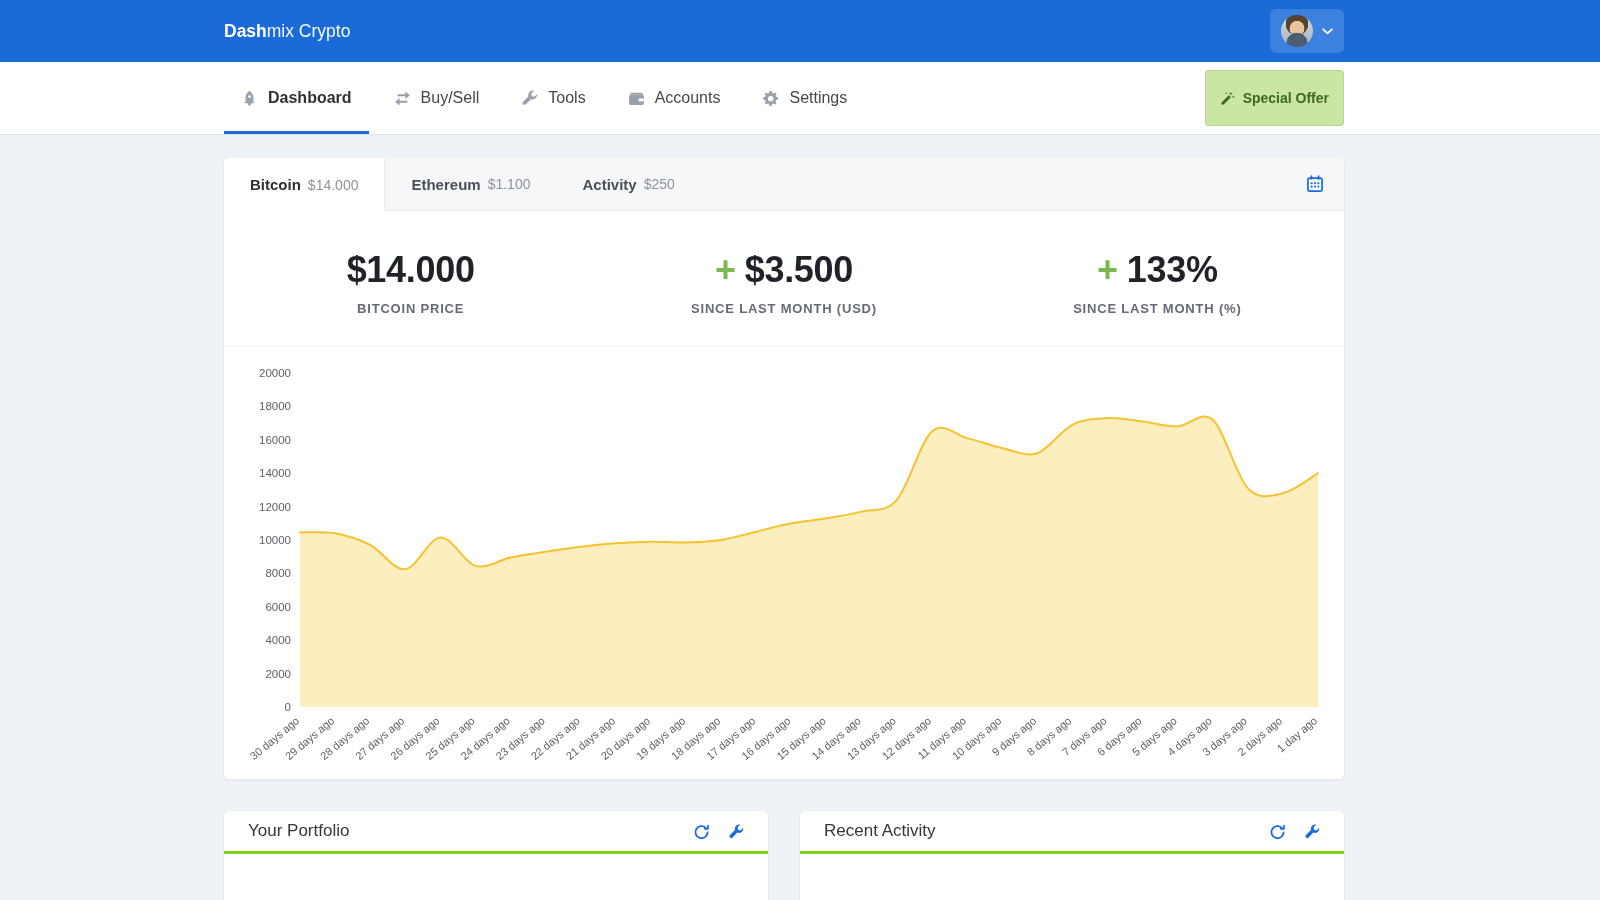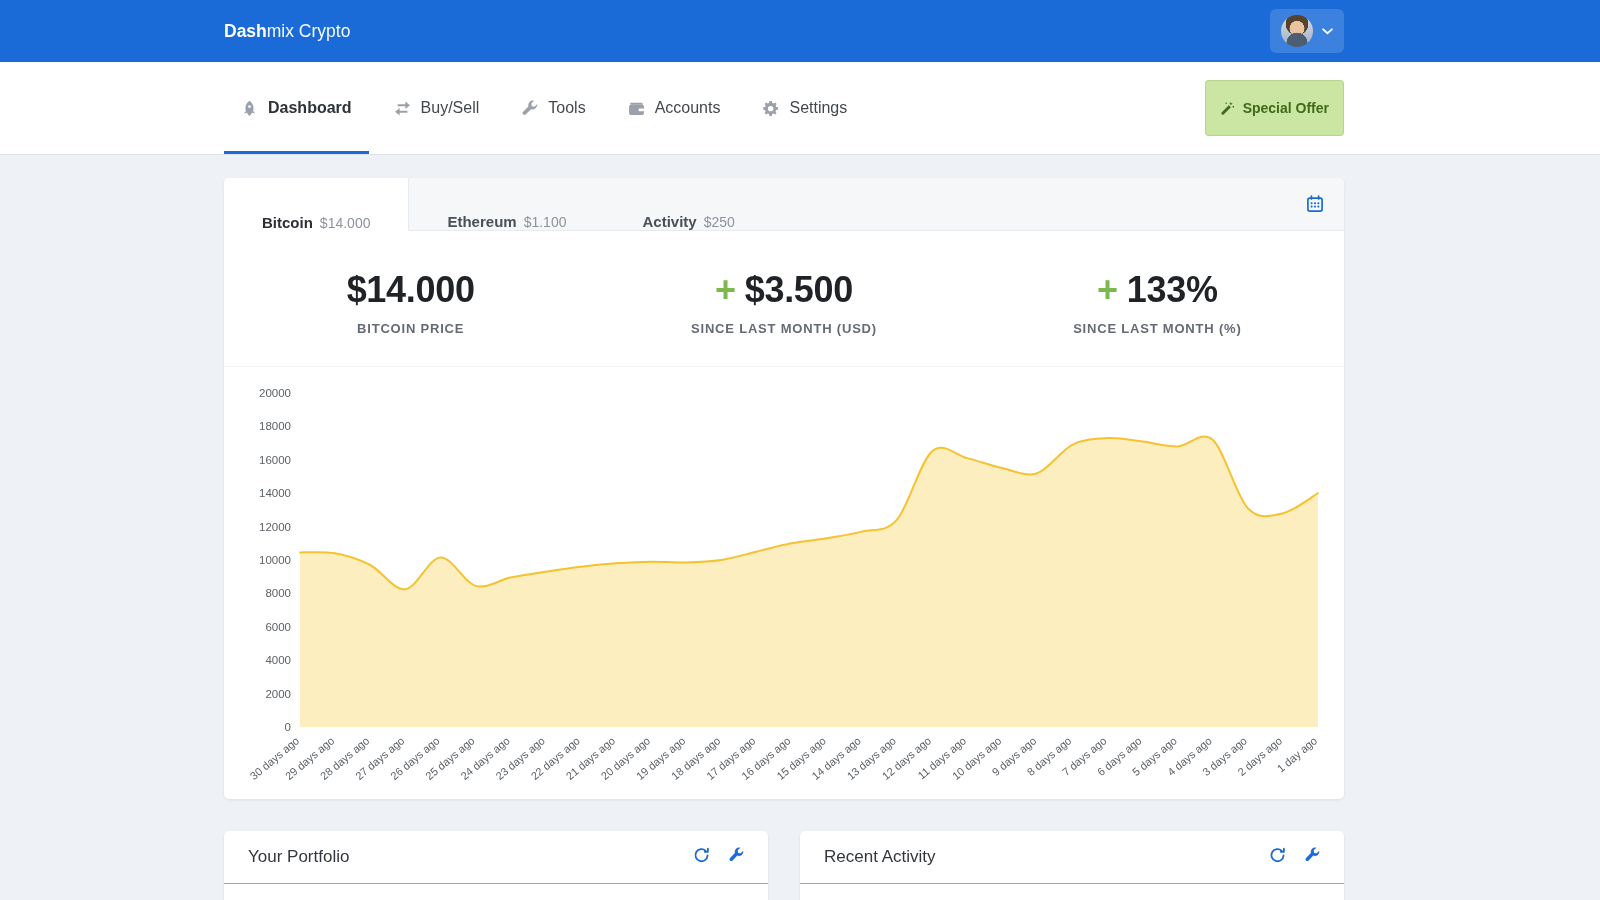--- a/index.html
+++ b/index.html
@@ -15,33 +15,33 @@
   .brand-rest{font-weight:400;opacity:.96}
   .user-menu{display:flex;align-items:center;gap:9px;background:rgba(255,255,255,.15);border:none;border-radius:6px;padding:6px 11px;cursor:pointer}
   .avatar{width:32px;height:32px;border-radius:50%;display:block;background:
     radial-gradient(circle at 50% 88%, #4d5d74 0 32%, transparent 33%),
     radial-gradient(circle at 50% 42%, #eac49e 0 30%, transparent 31%),
     radial-gradient(circle at 50% 28%, #57422e 0 40%, transparent 41%),
     linear-gradient(180deg,#d5dde5,#9fb0c2)}
 
   
   .main-nav{background:#fff;box-shadow:0 1px 0 rgba(23,28,33,.07)}
-  .nav-inner{display:flex;align-items:stretch;height:92px}
+  .nav-inner{display:flex;align-items:stretch;height:72px}
   .nav-item{display:flex;align-items:center;gap:10px;padding:0 17px;margin-right:8px;position:relative;cursor:pointer;text-decoration:none}
   .nav-icon{color:#9aa1ab;display:flex}
   .nav-label{font-size:16px;color:#43484e}
   .nav-item.active .nav-label{font-weight:700;color:#2e3237}
   .nav-item.active::after{content:"";position:absolute;left:0;right:0;bottom:0;height:3px;background:var(--primary,#1a6bd8)}
   .offer-btn{margin-left:auto;align-self:center;display:flex;align-items:center;gap:8px;background:var(--offer_bg,#cbe5a3);color:var(--offer_text,#3f6a1c);border:1px solid rgba(63,106,28,.14);border-radius:4px;padding:19px 14px;font-size:14px;font-weight:600;cursor:pointer;font-family:inherit}
 
   
   .main{padding-top:24px}
   .card{background:#fff;border-radius:5px;box-shadow:0 1px 3px rgba(30,40,55,.08)}
   .coin-tabs{display:flex;align-items:stretch;background:#f6f7f9;border-bottom:1px solid #e7eaee;border-radius:5px 5px 0 0;height:53px}
-  .coin-tab{display:flex;align-items:flex-end;gap:7px;padding:0 38px;border:none;background:transparent;cursor:pointer;font-family:inherit;font-size:15px}
+  .coin-tab{display:flex;align-items:center;gap:7px;padding:0 26px;border:none;background:transparent;cursor:pointer;font-family:inherit;font-size:15px}
   .coin-tab .coin-name{font-weight:600;color:#4a5058}
   .coin-tab .coin-price{color:#8d939c;font-size:14px}
   .coin-tab.active{background:#fff;border-right:1px solid #e7eaee;border-radius:5px 0 0 0;margin-bottom:-1px}
   .coin-tab.active .coin-name{color:#2c3036}
   .calendar-btn{margin-left:auto;align-self:center;margin-right:20px;background:none;border:none;cursor:pointer;color:var(--primary,#1a6bd8);display:flex}
 
   .stats{display:flex;padding:38px 0 30px}
   .stat{flex:1;text-align:center}
   .stat-value{font-size:36px;font-weight:600;color:#1f2328;letter-spacing:-.3px}
   .stat-value .plus{color:var(--success,#7cb84e);margin-right:9px;font-weight:600}
@@ -49,21 +49,21 @@
   .stat-label{margin-top:10px;font-size:13px;font-weight:700;color:#656b74;letter-spacing:.8px}
 
   .chart-wrap{padding:0 24px 2px;border-top:1px solid #f2f4f7}
   #chart-svg{display:block;width:1072px;height:430px}
   #chart-svg .ytick{font-size:11.5px;fill:#5c6269}
   #chart-svg .xtick{font-size:11px;fill:#5c6269}
 
   
   .bottom-row{display:flex;gap:32px;margin-top:32px}
   .panel{flex:1;background:#fff;border-radius:5px 5px 0 0;box-shadow:0 1px 3px rgba(30,40,55,.08)}
-  .panel-header{display:flex;align-items:flex-start;justify-content:space-between;padding:16px 24px;border-bottom:1px solid #84cc16}
+  .panel-header{display:flex;align-items:flex-end;justify-content:space-between;padding:10px 24px;border-bottom:3px solid #84cc16}
   .panel-title{font-size:17px;font-weight:500;color:#33373d}
   .panel-actions{display:flex;gap:18px}
   .icon-btn{background:none;border:none;padding:0;cursor:pointer;color:var(--primary,#1a6bd8);display:flex}
   .panel-body{height:60px}
 </style>
 </head>
 <body>
 
 <header class="app-header">
   <div class="container header-inner">

